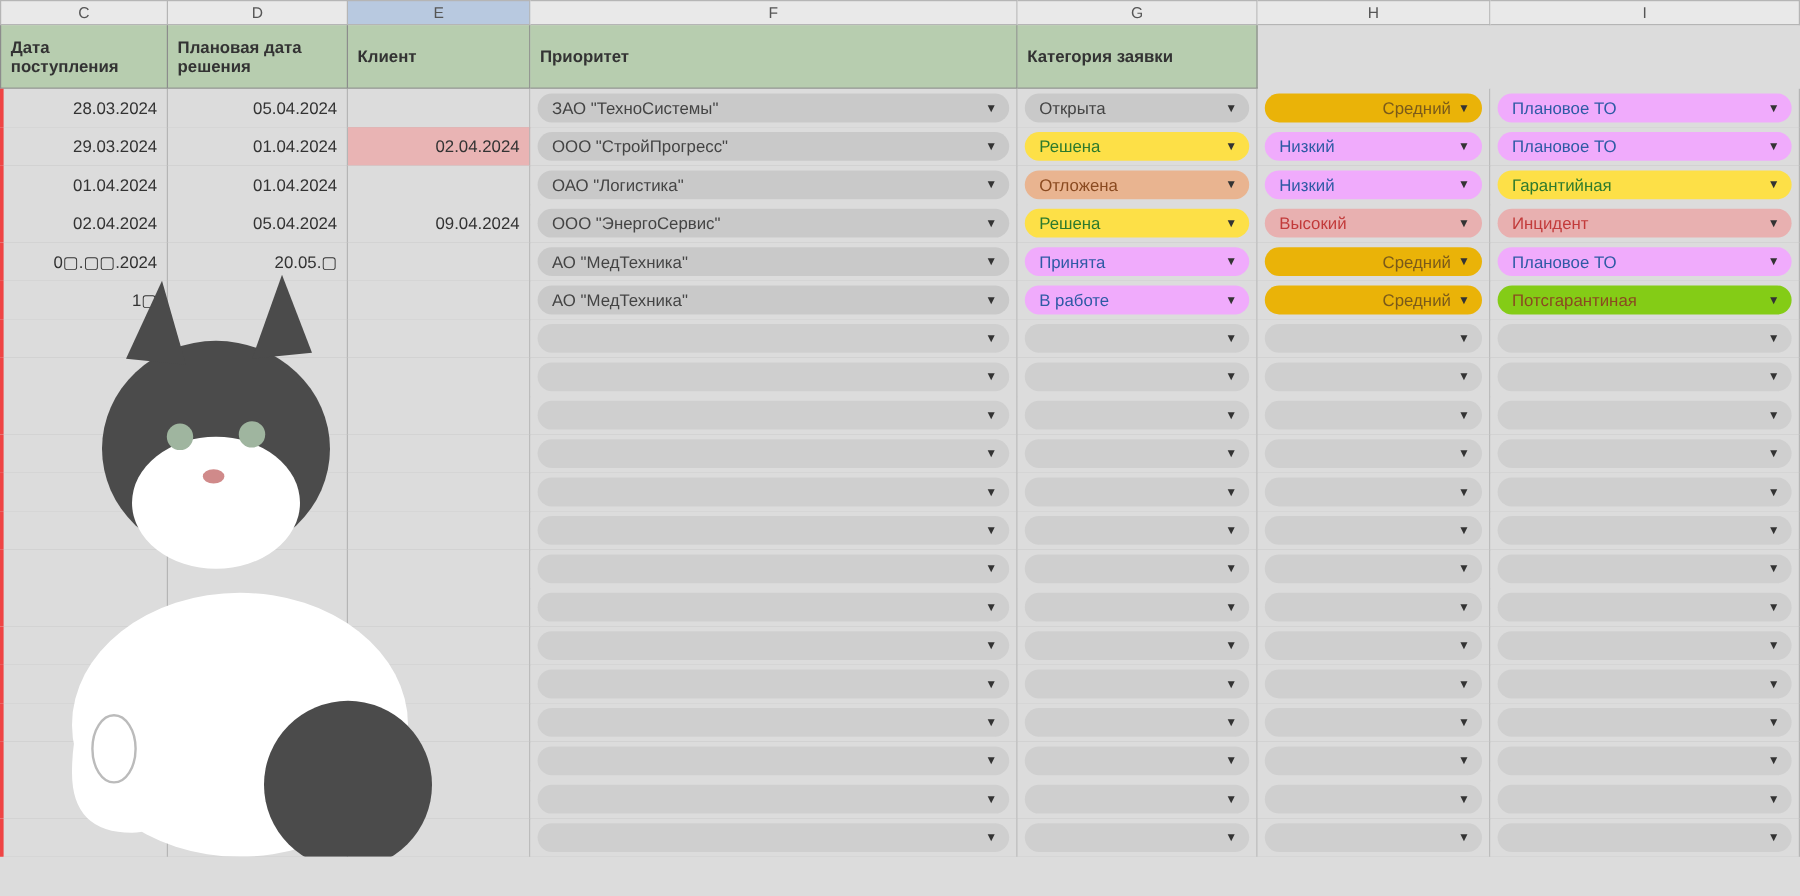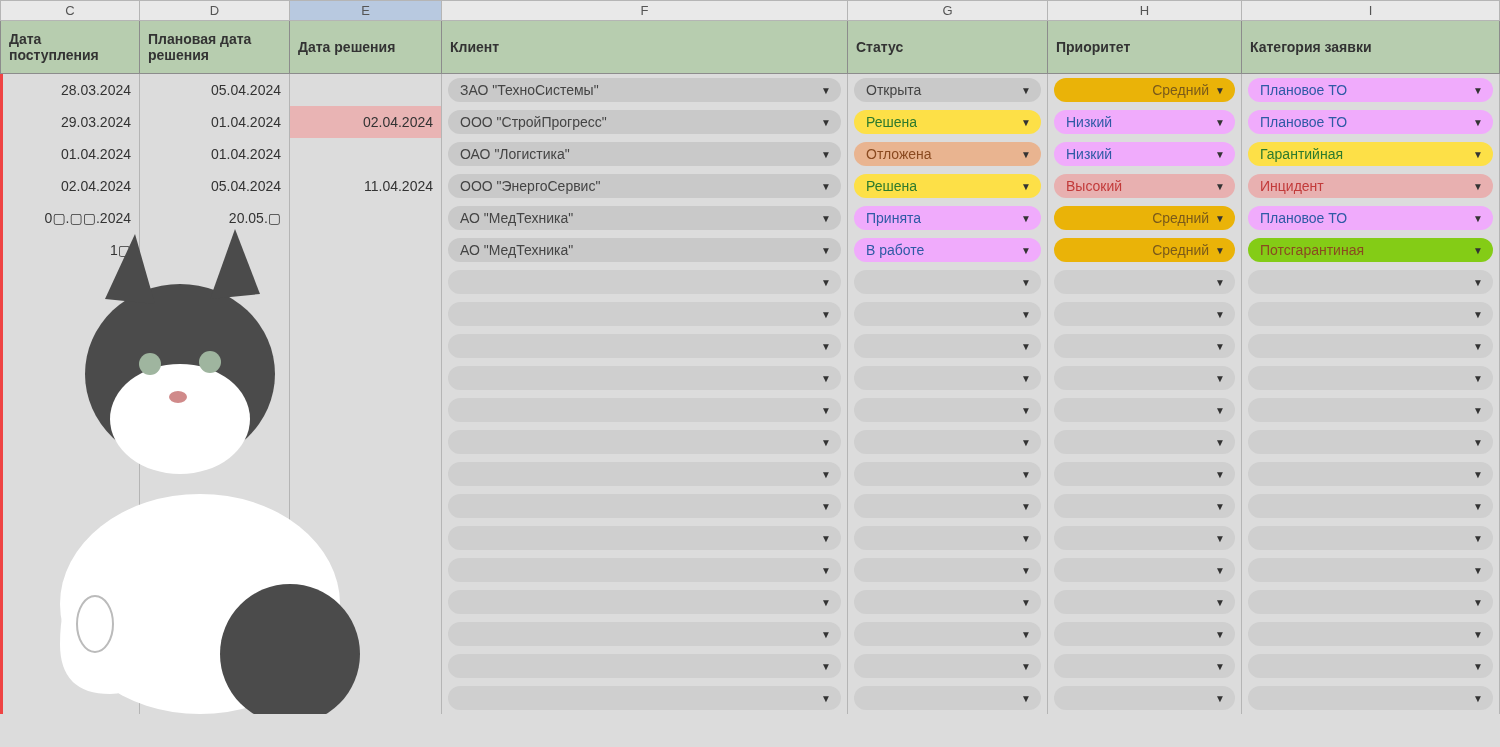--- a/index.html
+++ b/index.html
@@ -75,23 +75,21 @@
       <div class="col-letter">D</div>
       <div class="col-letter selected">E</div>
       <div class="col-letter">F</div>
       <div class="col-letter">G</div>
       <div class="col-letter">H</div>
       <div class="col-letter">I</div>
     </div>
 <div class="header-row" id="headers">
       <div class="header-cell">Дата поступления</div>
       <div class="header-cell">Плановая дата решения</div>
-      <div class="header-cell">Дата решения</div>
       <div class="header-cell">Клиент</div>
-      <div class="header-cell">Статус</div>
       <div class="header-cell">Приоритет</div>
       <div class="header-cell">Категория заявки</div>
     </div>
 <div id="rows">
       <div class="data-row">
         <div class="cell date-cell">28.03.2024</div>
         <div class="cell date-cell">05.04.2024</div>
         <div class="cell date-cell"></div>
         <div class="cell drop-cell">
           <div class="pill pill-gray">
@@ -172,21 +170,21 @@
         <div class="cell drop-cell">
           <div class="pill pill-green">
             <span>Гарантийная</span>
             <span class="chev">▼</span>
           </div>
         </div>
       </div>
       <div class="data-row">
         <div class="cell date-cell">02.04.2024</div>
         <div class="cell date-cell">05.04.2024</div>
-        <div class="cell date-cell">11.04.2024</div>
+        <div class="cell date-cell">09.04.2024</div>
         <div class="cell drop-cell">
           <div class="pill pill-gray">
             <span>ООО "ЭнергоСервис"</span>
             <span class="chev">▼</span>
           </div>
         </div>
         <div class="cell drop-cell">
           <div class="pill pill-green">
             <span>Решена</span>
             <span class="chev">▼</span>

